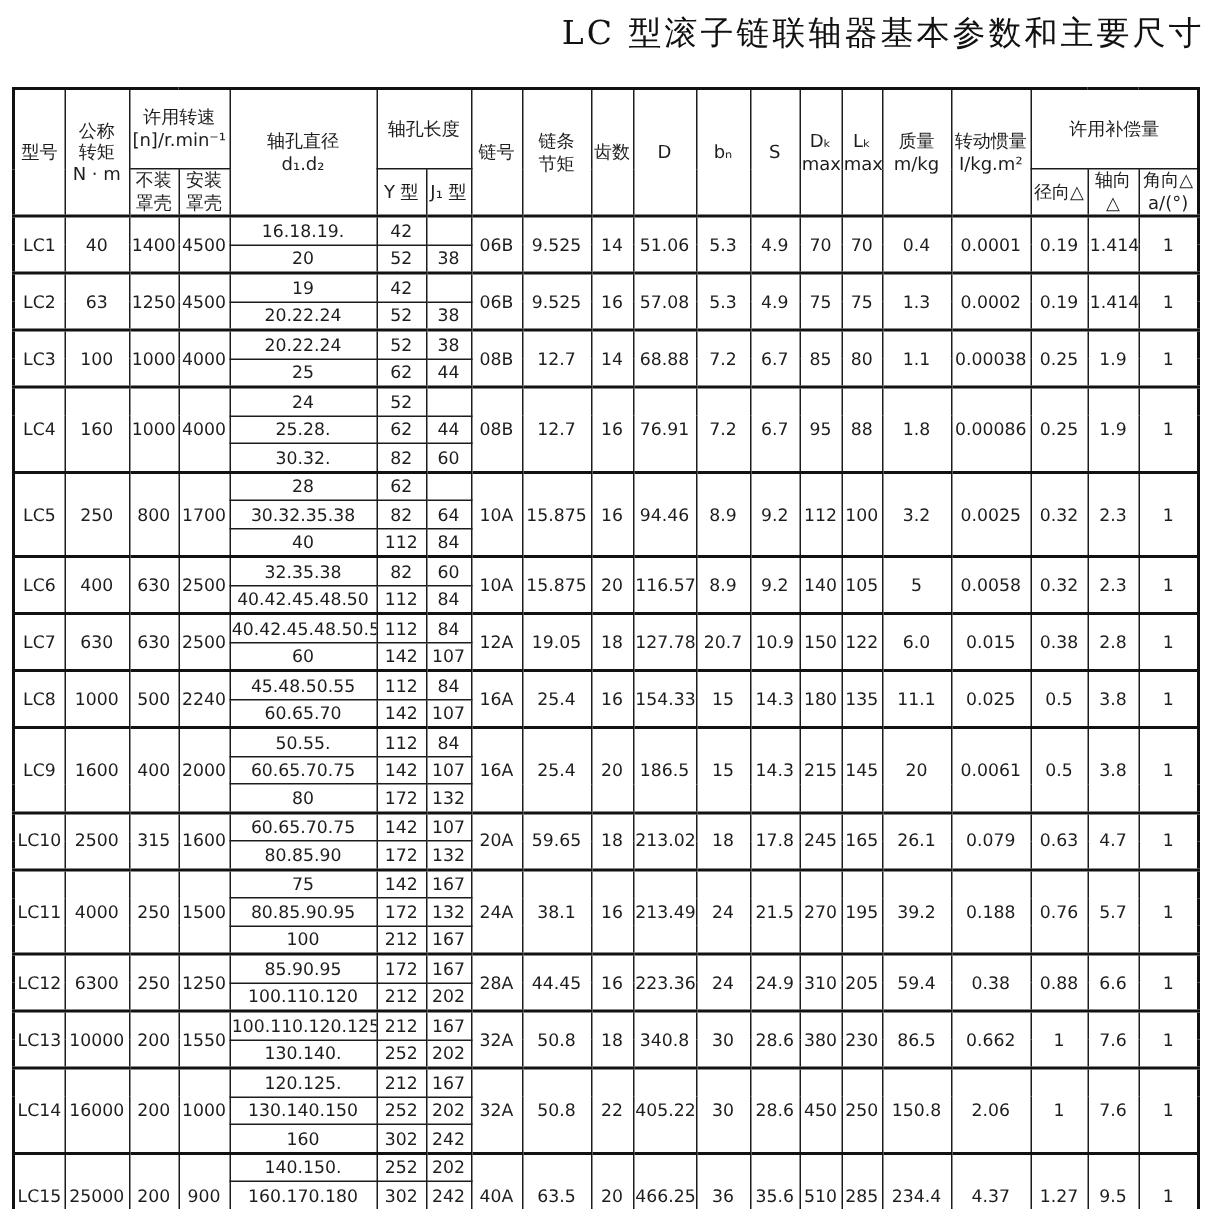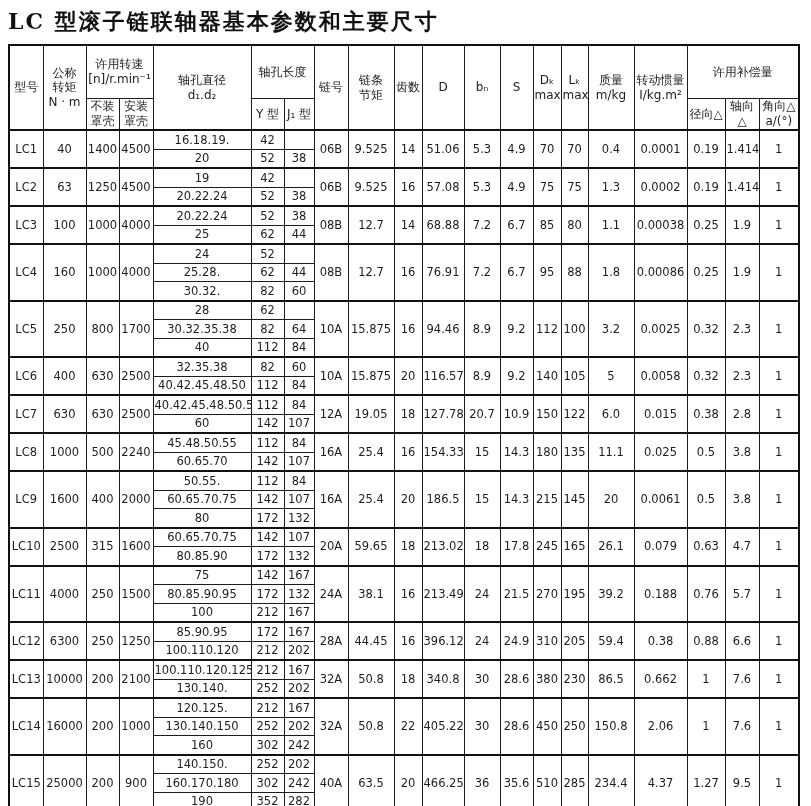--- a/index.html
+++ b/index.html
@@ -5,22 +5,22 @@
   html,body{margin:0;padding:0;background:#ffffff;}
   body{
     width:811px;height:806px;
     font-family:"DejaVu Sans","Liberation Sans",sans-serif;
     color:#1d1d1d;
     -webkit-font-smoothing:antialiased;
   }
   .page{padding:5px 8px 0 8px;}
   .doc-title{
     font-family:"DejaVu Serif","Liberation Serif",serif;
-    font-size:22px;font-weight:700;text-align:left;
-    margin:2px 0 7px 0;letter-spacing:2px;color:#111;
+    font-size:22px;font-weight:400;text-align:right;
+    margin:2px 0 21px 0;letter-spacing:2px;color:#111;
   }
   table.params{
     border-collapse:collapse;table-layout:fixed;
     border:2px solid #111;width:792px;
   }
   th,td{
     border:1.4px solid #1c1c1c;
     text-align:center;vertical-align:middle;
     padding:0 1px;overflow:hidden;
     font-size:11.5px;line-height:1.22;
@@ -426,41 +426,41 @@
           <td rowspan="2">LC12</td>
           <td rowspan="2">6300</td>
           <td rowspan="2">250</td>
           <td rowspan="2">1250</td>
           <td>85.90.95</td>
           <td>172</td>
           <td>167</td>
           <td rowspan="2">28A</td>
           <td rowspan="2">44.45</td>
           <td rowspan="2">16</td>
-          <td rowspan="2">396.12</td>
+          <td rowspan="2">223.36</td>
           <td rowspan="2">24</td>
           <td rowspan="2">24.9</td>
           <td rowspan="2">310</td>
           <td rowspan="2">205</td>
           <td rowspan="2">59.4</td>
           <td rowspan="2">0.38</td>
           <td rowspan="2">0.88</td>
           <td rowspan="2">6.6</td>
           <td rowspan="2">1</td>
         </tr>
         <tr>
           <td>100.110.120</td>
           <td>212</td>
           <td>202</td>
         </tr>
         <tr class="group-start">
           <td rowspan="2">LC13</td>
           <td rowspan="2">10000</td>
           <td rowspan="2">200</td>
-          <td rowspan="2">2100</td>
+          <td rowspan="2">1550</td>
           <td>100.110.120.125</td>
           <td>212</td>
           <td>167</td>
           <td rowspan="2">32A</td>
           <td rowspan="2">50.8</td>
           <td rowspan="2">18</td>
           <td rowspan="2">340.8</td>
           <td rowspan="2">30</td>
           <td rowspan="2">28.6</td>
           <td rowspan="2">380</td>

